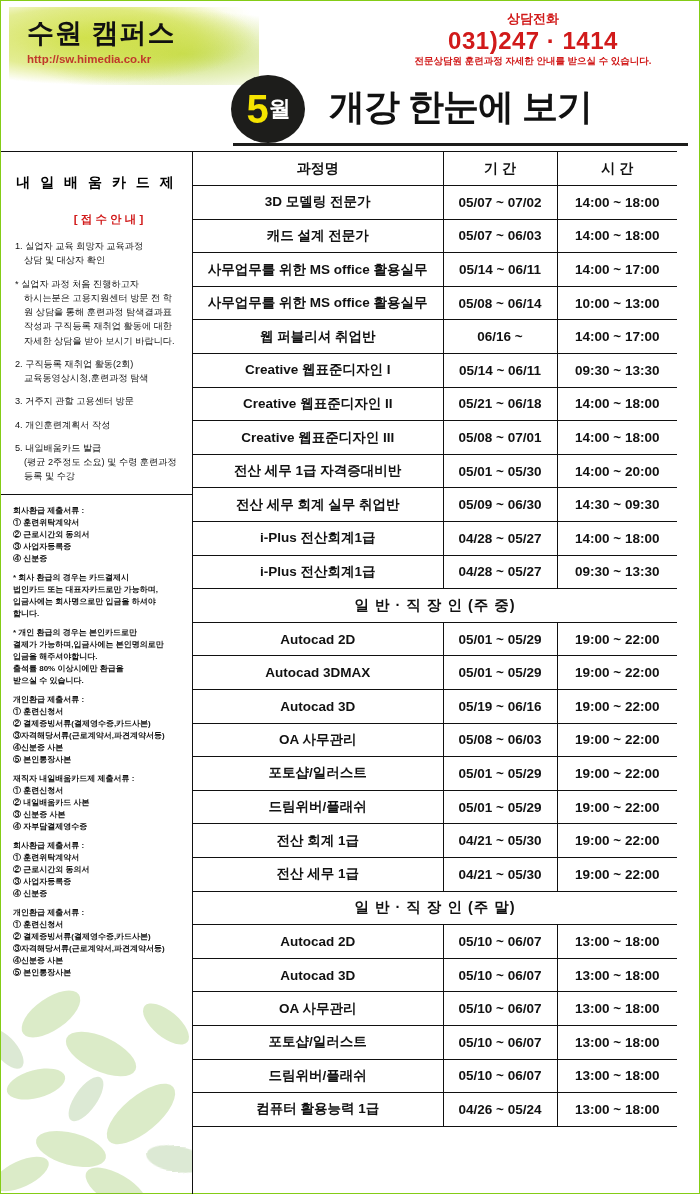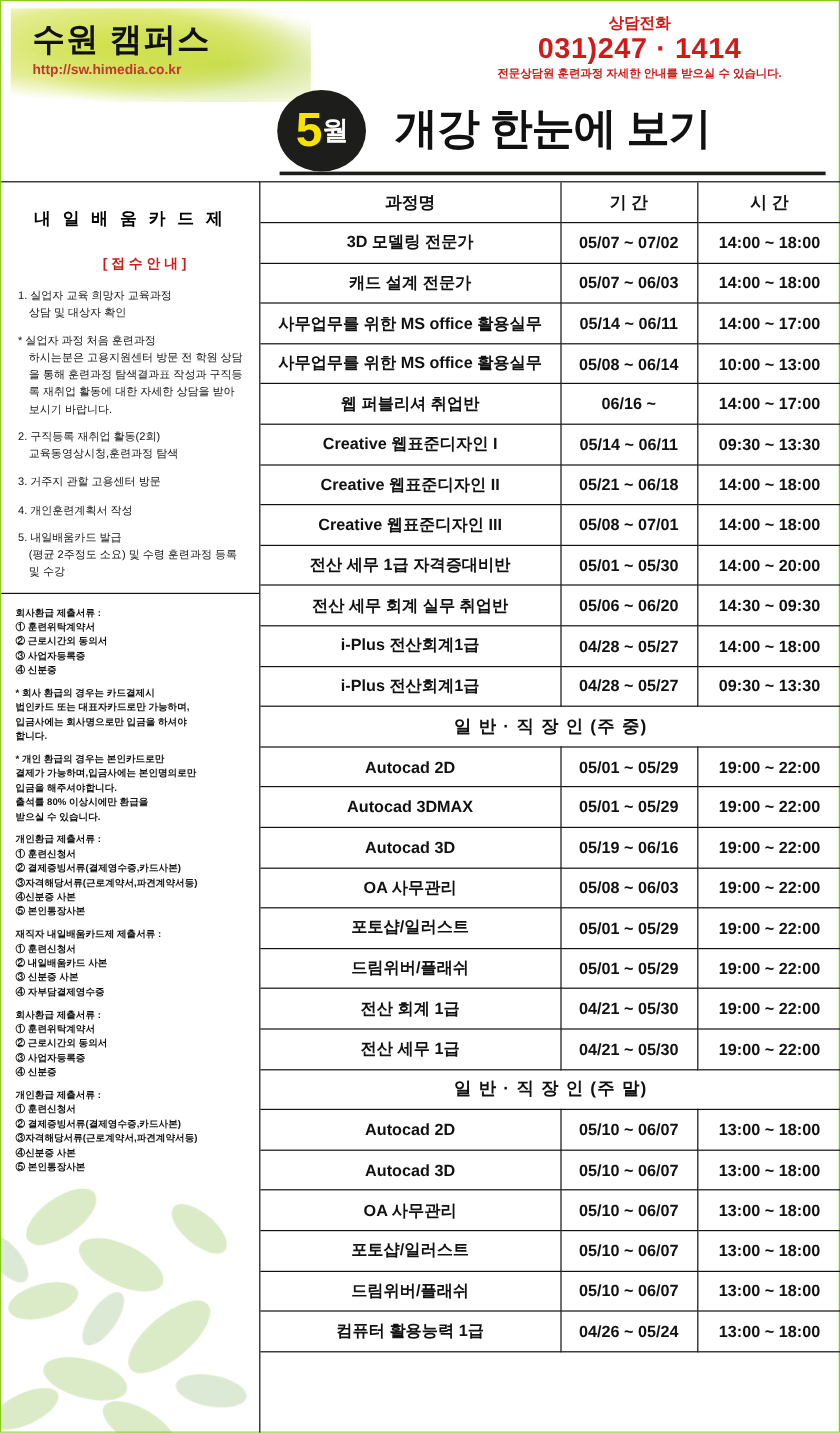--- a/index.html
+++ b/index.html
@@ -107,21 +107,21 @@
   }
 
   
   .content {
     position:absolute;
     top:150px; left:0;
     width:700px; height:1043px;
     display:flex;
   }
   .left-col {
-    width:216px;
+    width:192px;
     border-right:1.5px solid #111;
     border-top:1.5px solid #111;
     position:relative;
     overflow:hidden;
   }
   .right-col {
     width:484px;
     border-top:1.5px solid #111;
     position:relative;
   }
@@ -260,21 +260,21 @@
 
       <div class="sb-title">내 일 배 움 카 드 제</div>
       <div class="sb-sub">[ 접 수 안 내 ]</div>
 
       <div class="sb-list">
         <p>
           <span>1. 실업자 교육 희망자 교육과정</span>
           <span class="ind">상담 및 대상자 확인</span>
         </p>
         <p>
-          <span>* 실업자 과정 처음 훈련과정</span>
+          <span>* 실업자 과정 처음 진행하고자</span>
           <span class="ind">하시는분은 고용지원센터 방문 전 학원 상담을 통해 훈련과정 탐색결과표 작성과 구직등록 재취업 활동에 대한 자세한 상담을 받아 보시기 바랍니다.</span>
         </p>
         <p>
           <span>2. 구직등록 재취업 활동(2회)</span>
           <span class="ind">교육동영상시청,훈련과정 탐색</span>
         </p>
         <p>
           <span>3. 거주지 관할 고용센터 방문</span>
         </p>
         <p>
@@ -397,21 +397,21 @@
               <td class="period">05/08 ~ 07/01</td>
               <td class="time">14:00 ~ 18:00</td>
             </tr>
             <tr>
               <td class="name">전산 세무 1급 자격증대비반</td>
               <td class="period">05/01 ~ 05/30</td>
               <td class="time">14:00 ~ 20:00</td>
             </tr>
             <tr>
               <td class="name">전산 세무 회계 실무 취업반</td>
-              <td class="period">05/06 ~ 06/20</td>
+              <td class="period">05/09 ~ 06/30</td>
               <td class="time">14:30 ~ 09:30</td>
             </tr>
             <tr>
               <td class="name">i-Plus 전산회계1급</td>
               <td class="period">04/28 ~ 05/27</td>
               <td class="time">14:00 ~ 18:00</td>
             </tr>
             <tr>
               <td class="name">i-Plus 전산회계1급</td>
               <td class="period">04/28 ~ 05/27</td>

